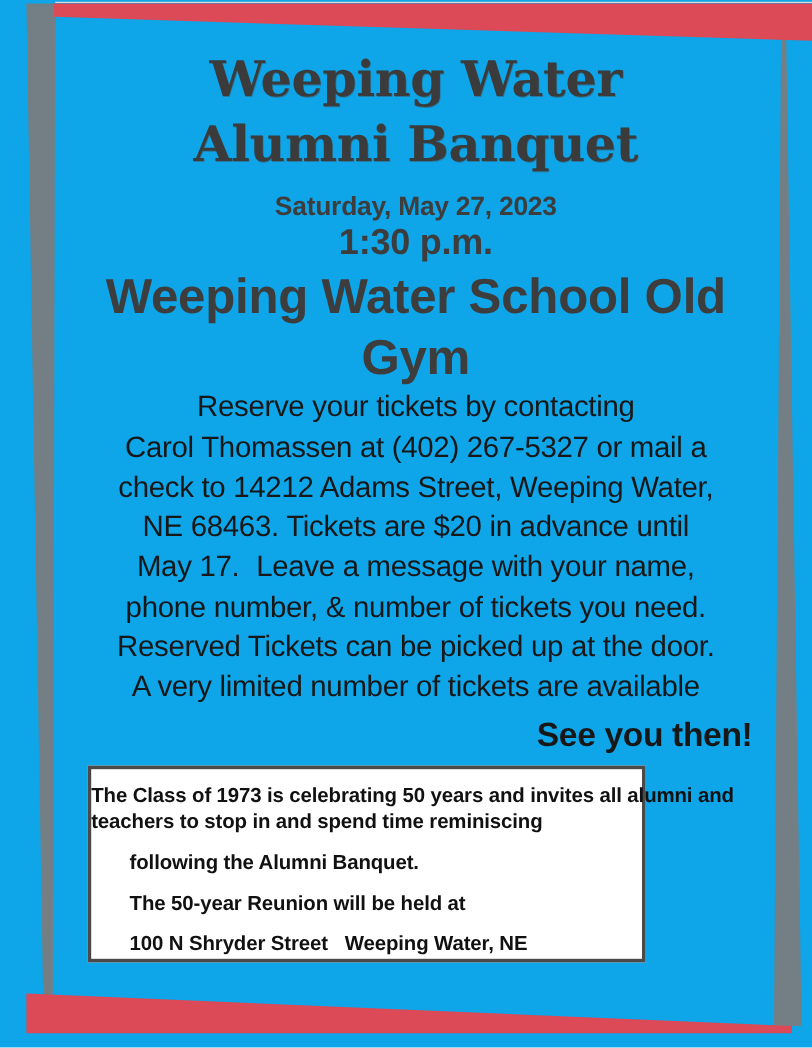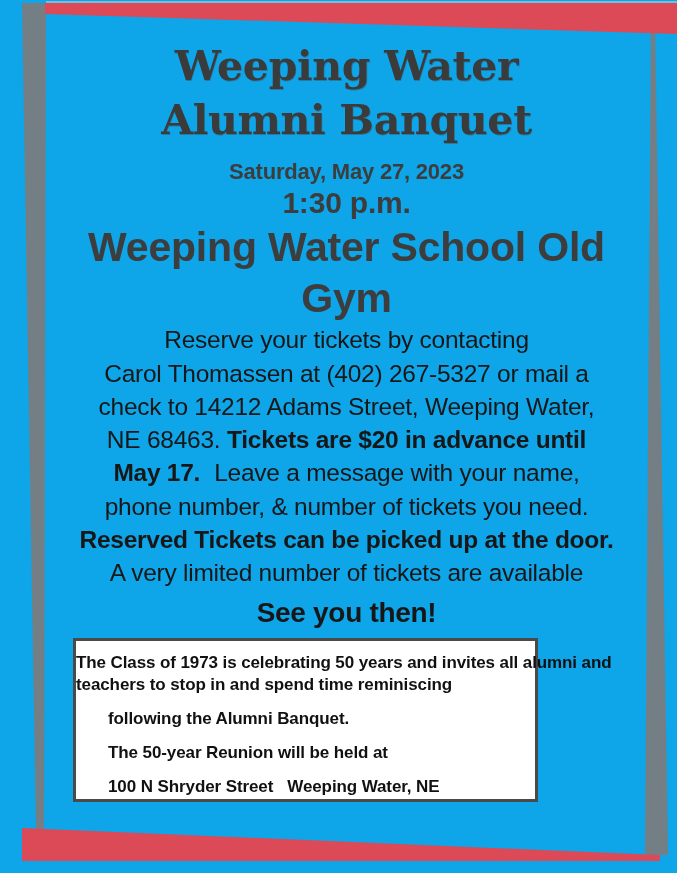--- a/index.html
+++ b/index.html
@@ -66,28 +66,29 @@
   
   .body-copy {
     text-align: center;
     color: #171717;
     font-family: "Liberation Sans", sans-serif;
     font-size: 24.5px;
     line-height: 1.36;
     letter-spacing: -0.25px;
     padding: 0 18px;
   }
-  .body-copy b { font-weight: bold; }
+  .body-copy b { font-weight: normal; }
   .body-line { display: block; white-space: nowrap; }
   .see-you {
     display: block;
     font-weight: bold;
     font-size: 28px;
     margin-top: 4px;
     letter-spacing: -0.3px;
+    text-align: right;
   }
 
   
   .reunion-box {
     position: absolute;
     left: 25px;
     top: 638px;
     width: 465px;
     height: 164px;
     border: 3px solid #4a4a4a;

